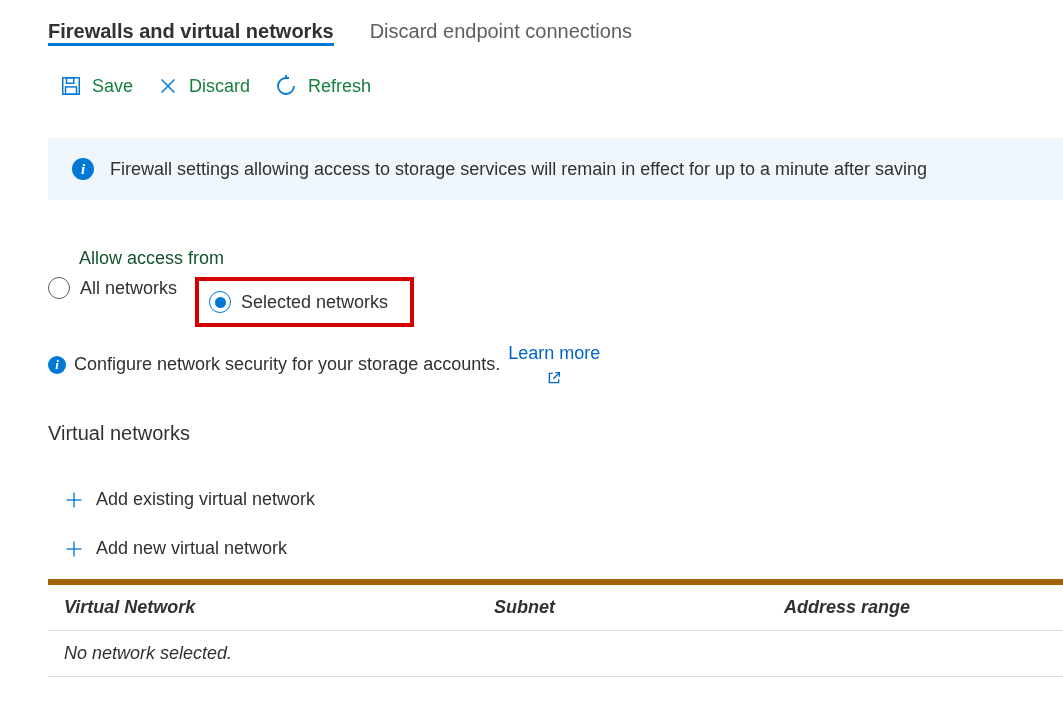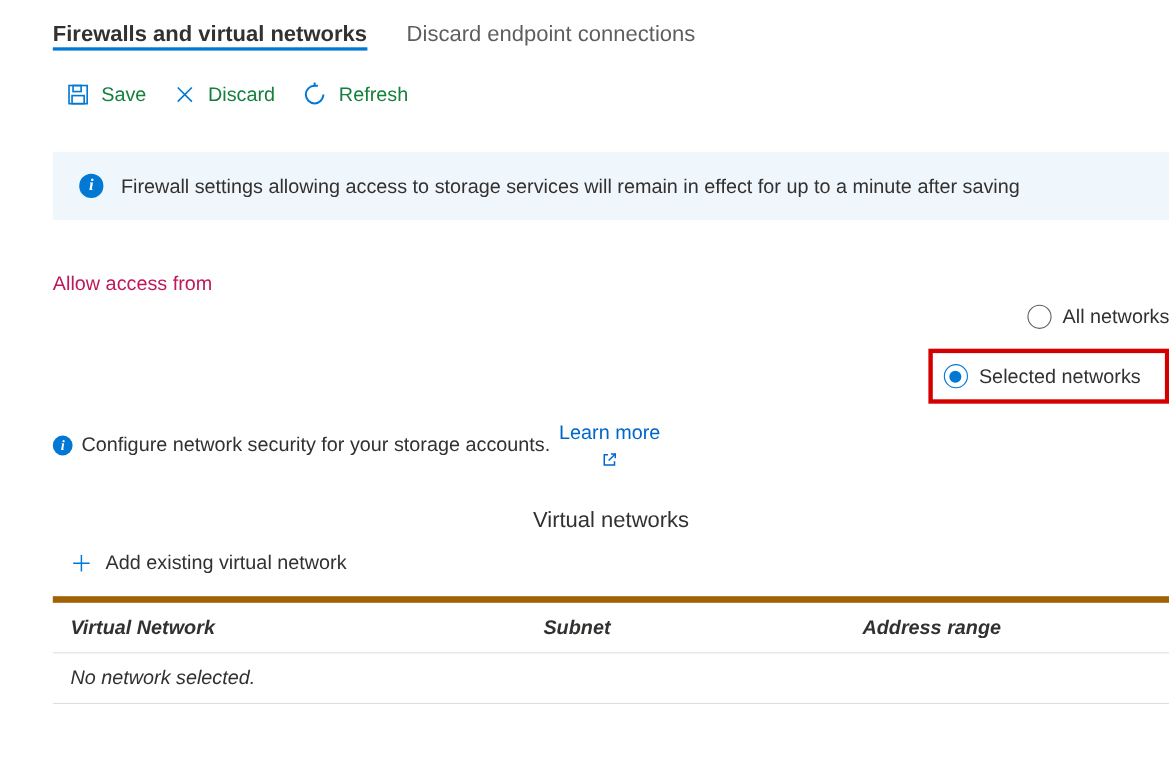--- a/index.html
+++ b/index.html
@@ -74,29 +74,29 @@
     color: #fff;
     display: inline-flex; align-items: center; justify-content: center;
     font-family: Georgia, serif;
     font-style: italic;
     font-weight: bold;
     font-size: 15px;
   }
   
   .section-label {
     font-size: 18px;
-    color: #be185d;
+    color: #14532d;
     margin-bottom: 8px;
+    margin-left: 31px;
   }
   .radio-row {
     display: flex;
-    align-items: flex-end;
+    align-items: flex-start;
     gap: 18px;
     margin-bottom: 16px;
-    flex-direction: column;
   }
   .radio-opt {
     display: inline-flex;
     align-items: center;
     gap: 10px;
     font-size: 18px;
     color: #323130;
     cursor: pointer;
   }
   .radio-circle {
@@ -134,22 +134,21 @@
     display: inline-flex;
     align-items: center;
     gap: 6px;
     flex-direction: column;
   }
   .ext-icon { color:#0066cc; }
   
   .vn-heading {
     font-size: 20px;
     color: #323130;
-    margin-bottom: 16px;
-    text-align: center;
+    margin-bottom: 44px;
   }
   .vn-actions {
     display: flex;
     gap: 28px;
     margin-bottom: 20px;
     padding-left: 16px;
     flex-direction: column;
   }
   .vn-action {
     display: inline-flex;
@@ -258,20 +257,29 @@
   <div class="vn-actions">
     <div class="vn-action">
       <span class="plus-icon">
         <svg width="20" height="20" viewBox="0 0 24 24" fill="none" stroke="#0078d4" stroke-width="1.6">
           <line x1="12" y1="3" x2="12" y2="21"></line>
           <line x1="3" y1="12" x2="21" y2="12"></line>
         </svg>
       </span>
       <span>Add existing virtual network</span>
     </div>
+    <div class="vn-action">
+      <span class="plus-icon">
+        <svg width="20" height="20" viewBox="0 0 24 24" fill="none" stroke="#0078d4" stroke-width="1.6">
+          <line x1="12" y1="3" x2="12" y2="21"></line>
+          <line x1="3" y1="12" x2="21" y2="12"></line>
+        </svg>
+      </span>
+      <span>Add new virtual network</span>
+    </div>
   </div>
 
   <div class="vn-table">
     <div class="vn-head">
       <div>Virtual Network</div>
       <div>Subnet</div>
       <div>Address range</div>
     </div>
     <div class="vn-row">
       <div>No network selected.</div>

